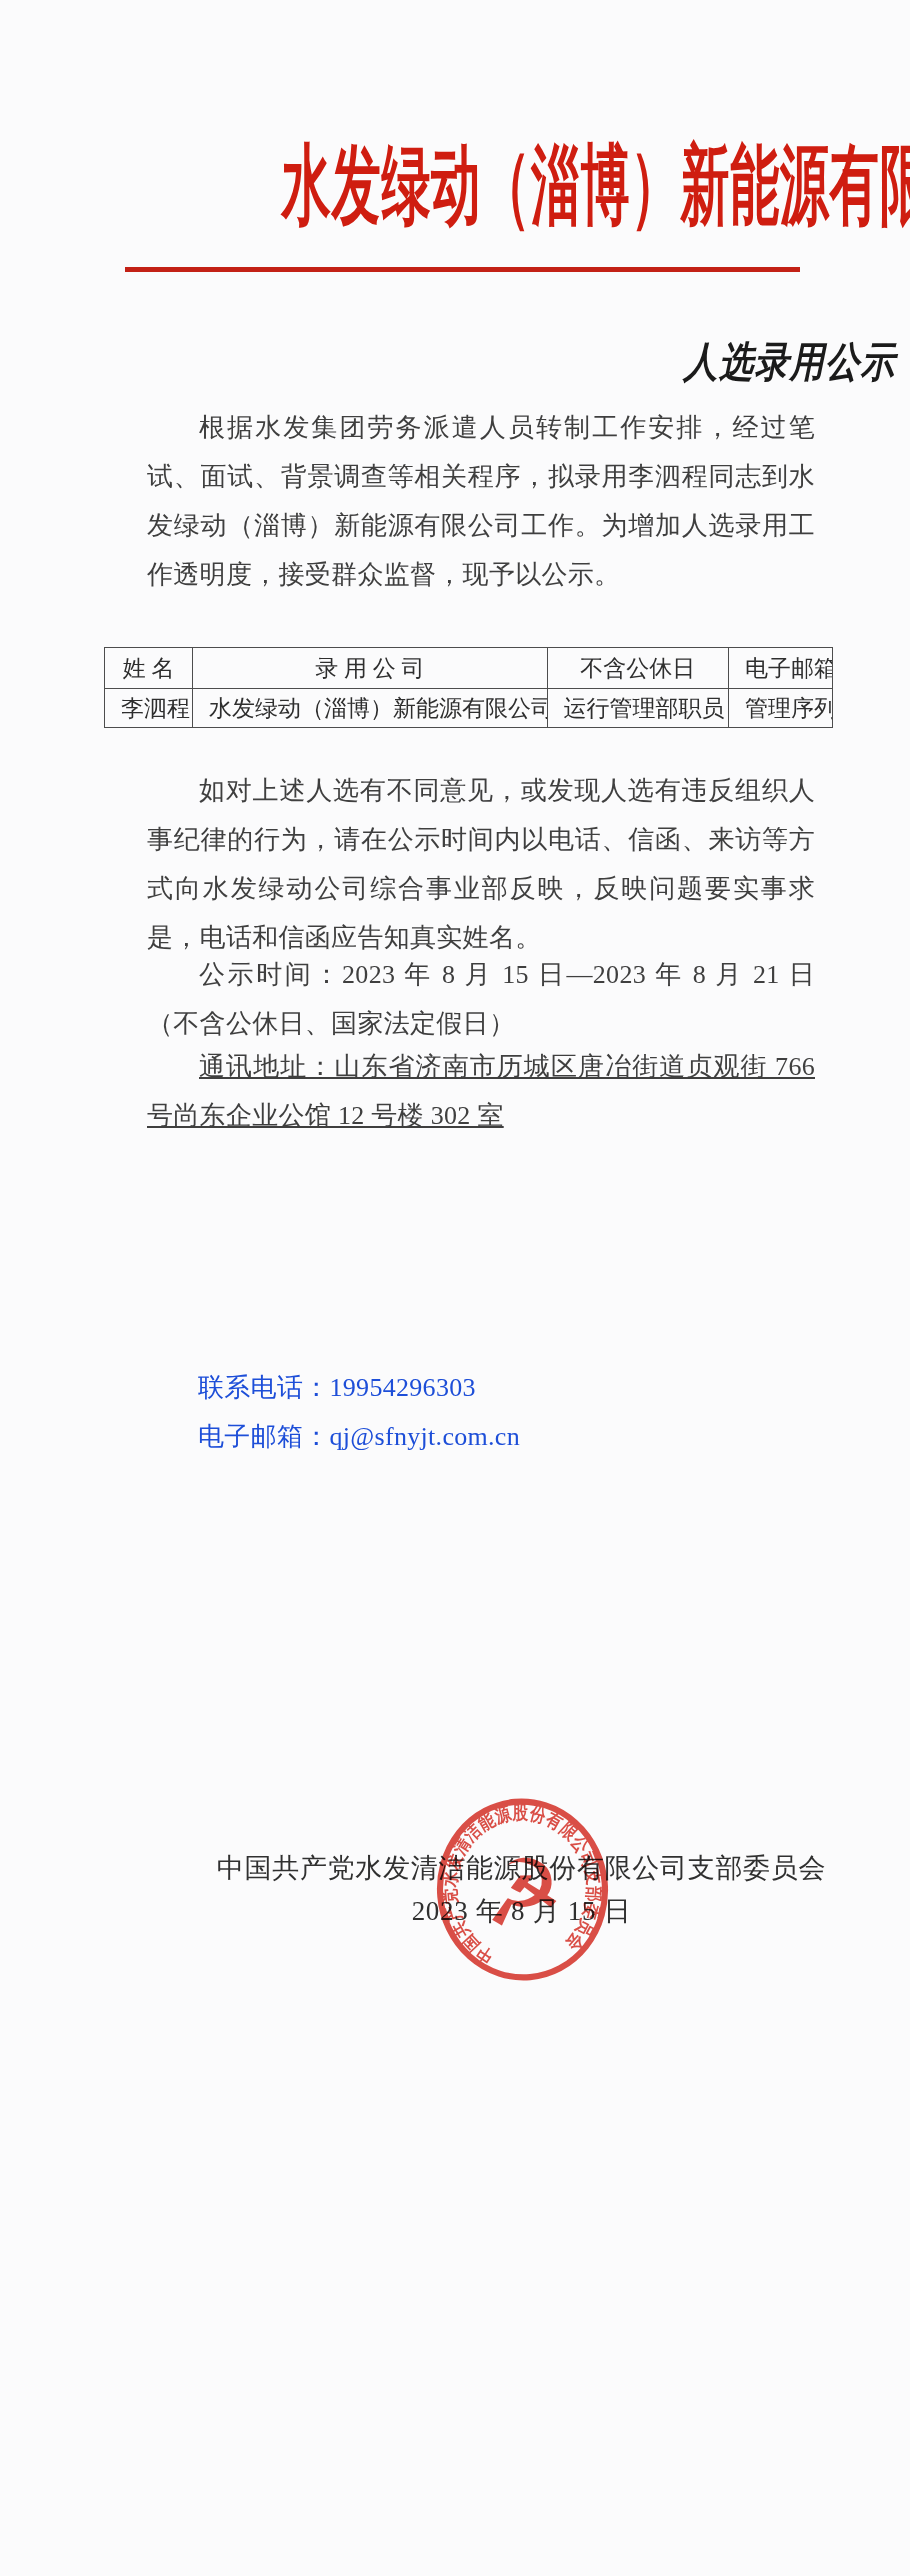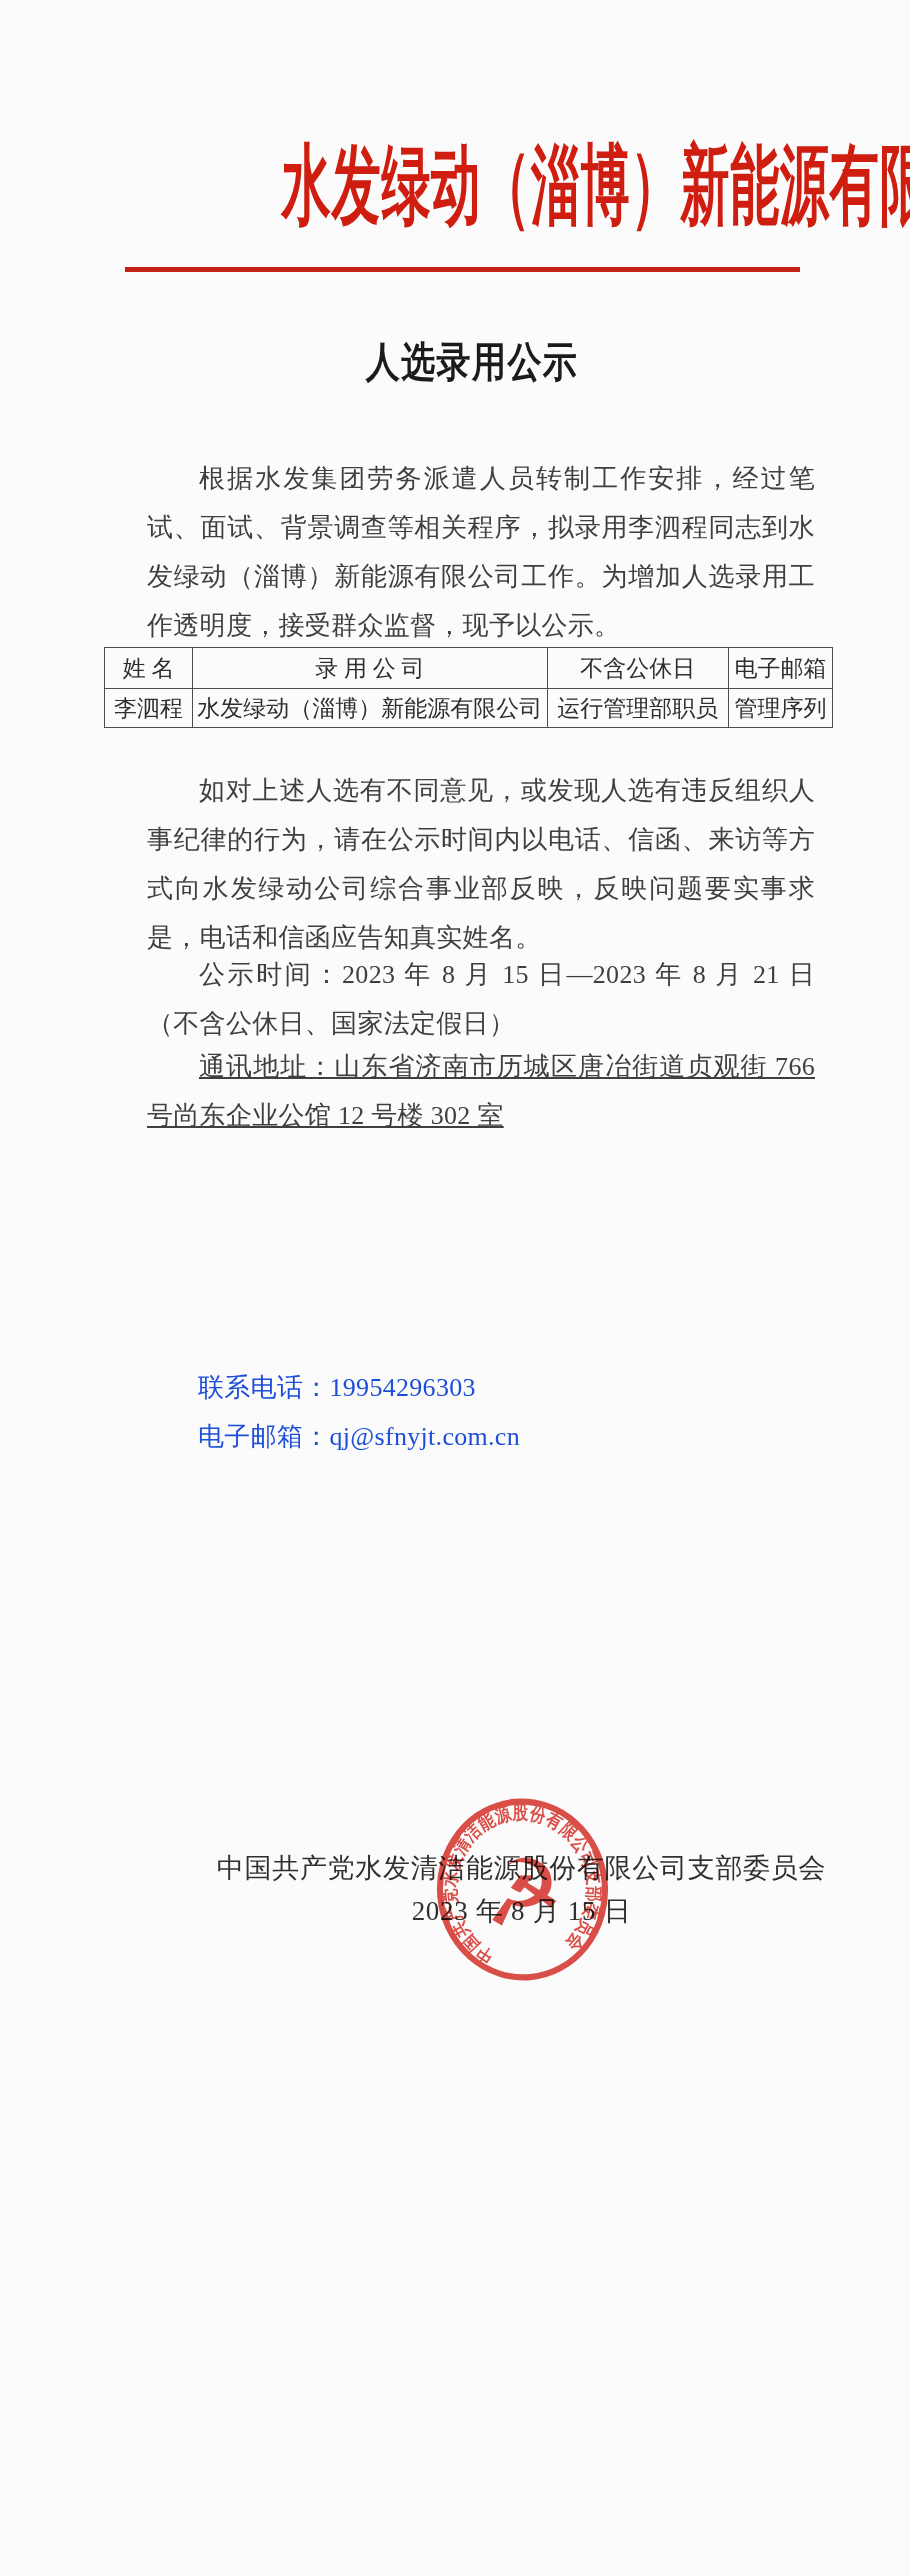--- a/index.html
+++ b/index.html
@@ -27,55 +27,56 @@
     transform-origin:center center;
     letter-spacing:1.4px;
   }
   .red-rule{
     position:absolute;left:125px;top:267px;
     width:675px;height:4.8px;
     background:#c32116;
   }
   
   .doc-title{
-    position:absolute;top:340px;left:37px;width:870px;
-    text-align:center;
+    position:absolute;top:340px;left:26px;width:870px;
+    text-align:right;
+    font-style:italic;
   }
   .doc-title .t{
     display:inline-block;
     font-size:34px;font-weight:bold;color:#1b1b1b;
     transform:scaleY(1.22);transform-origin:center center;
     letter-spacing:1.4px;
   }
   
   .para{
     position:absolute;left:147px;width:668px;
     font-size:26px;line-height:49px;
     color:#3f3f3f;
     text-align:justify;
     text-indent:52px;
     letter-spacing:0.3px;
   }
-  .p-intro{top:454px;}
+  .p-intro{top:403px;}
   .p-objection{top:766px;}
   .p-period{top:950px;}
   .p-address{top:1042px;text-decoration:underline;}
   
   table.roster{
     position:absolute;left:104px;top:647px;
     width:729px;
     border-collapse:collapse;
     table-layout:fixed;
   }
   table.roster th,table.roster td{
     border:1.4px solid #4d4d4d;
     font-weight:normal;
     font-size:23px;color:#2e2e2e;
     text-align:center;vertical-align:middle;
-    padding:0 4px;
+    padding:0 16px;
     overflow:hidden;white-space:nowrap;
   }
   table.roster th{height:40px;}
   table.roster td{height:38px;}
   .c1{width:12.1%;} .c2{width:48.7%;} .c3{width:24.9%;} .c4{width:14.3%;}
   
   .contact{
     position:absolute;left:198px;top:1363px;
     font-size:26px;line-height:49px;color:#1d4ed8;
     letter-spacing:0.3px;

